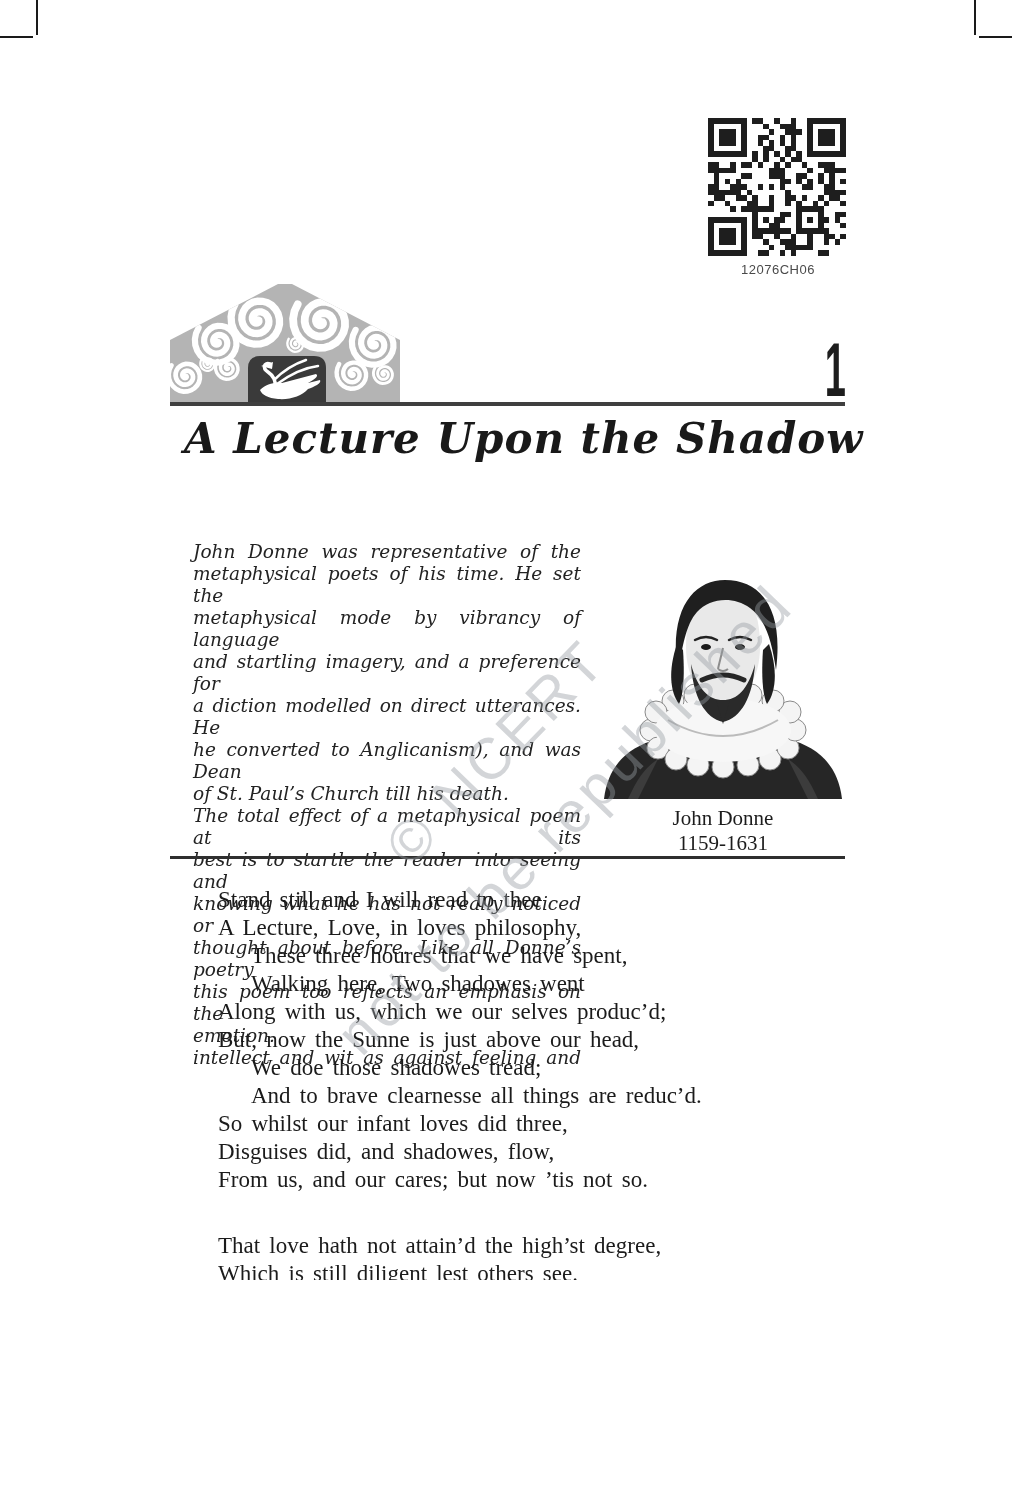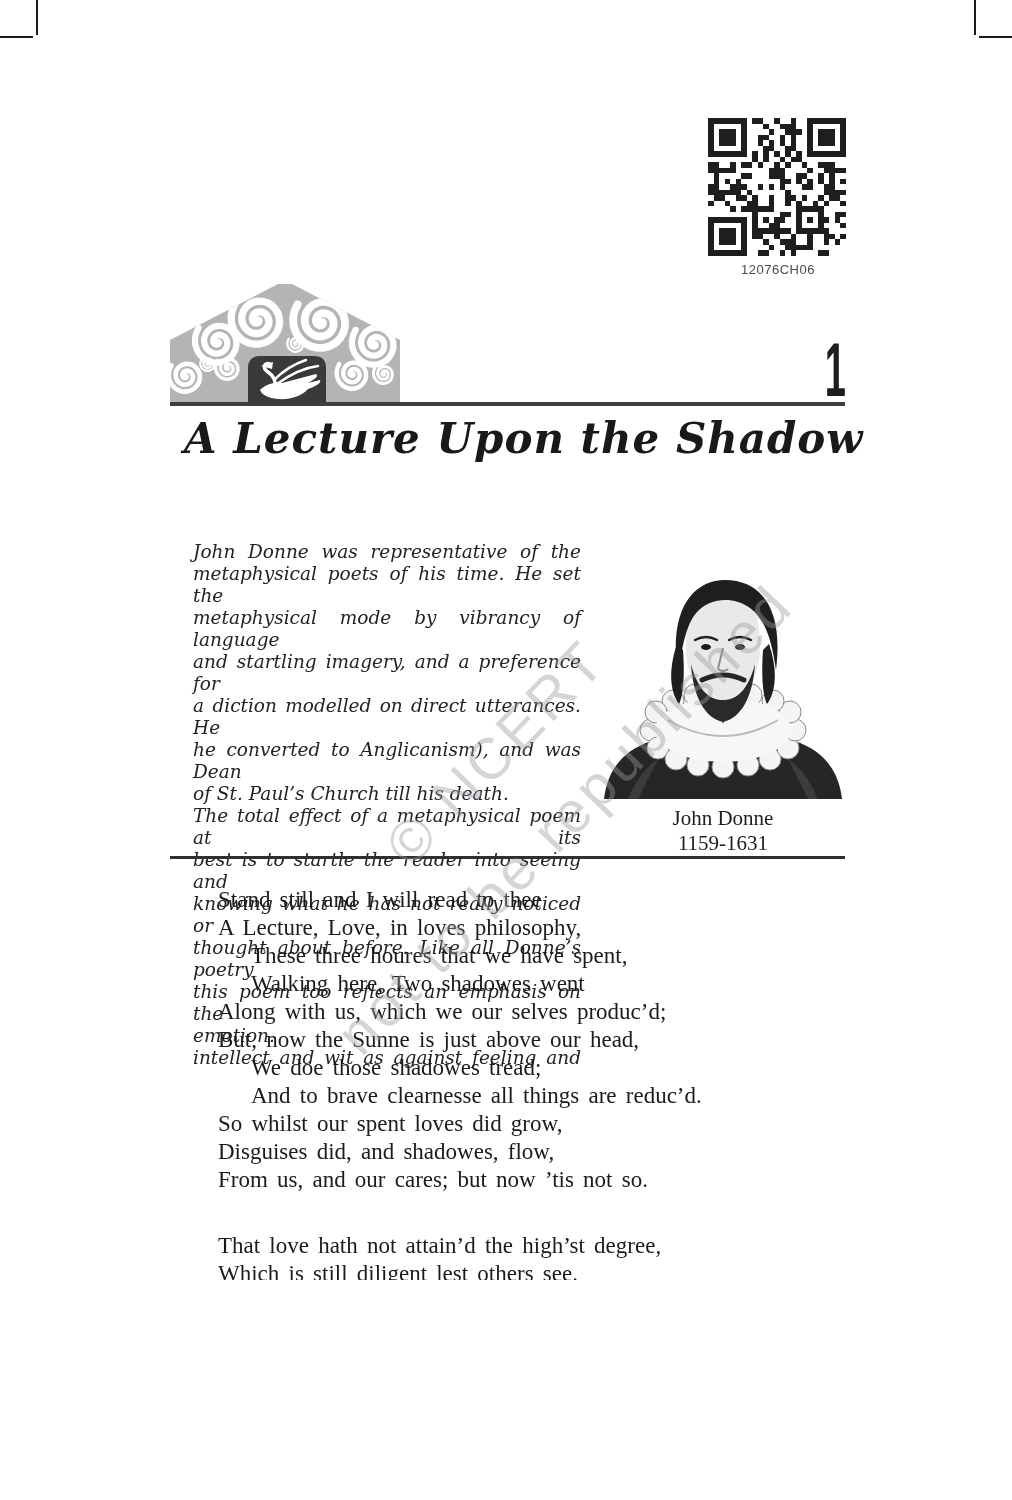--- a/index.html
+++ b/index.html
@@ -497,21 +497,21 @@
     <div class="stanza1">
 
     <div class="pline">Stand still and I will read to thee</div>
         <div class="pline">A Lecture, Love, in loves philosophy,</div>
         <div class="pline indent">These three houres that we have spent,</div>
         <div class="pline indent">Walking here, Two shadowes went</div>
         <div class="pline">Along with us, which we our selves produc’d;</div>
         <div class="pline">But, now the Sunne is just above our head,</div>
         <div class="pline indent">We doe those shadowes tread;</div>
         <div class="pline indent">And to brave clearnesse all things are reduc’d.</div>
-        <div class="pline">So whilst our spent loves did grow,</div>
+        <div class="pline">So whilst our infant loves did three,</div>
         <div class="pline">Disguises did, and shadowes, flow,</div>
         <div class="pline">From us, and our cares; but now ’tis not so.</div>
       </div>
     <div class="stanza2">
 
     <div class="pline">That love hath not attain’d the high’st degree,</div>
         <div class="pline">Which is still diligent lest others see.</div>
       </div>
   </div>
 

